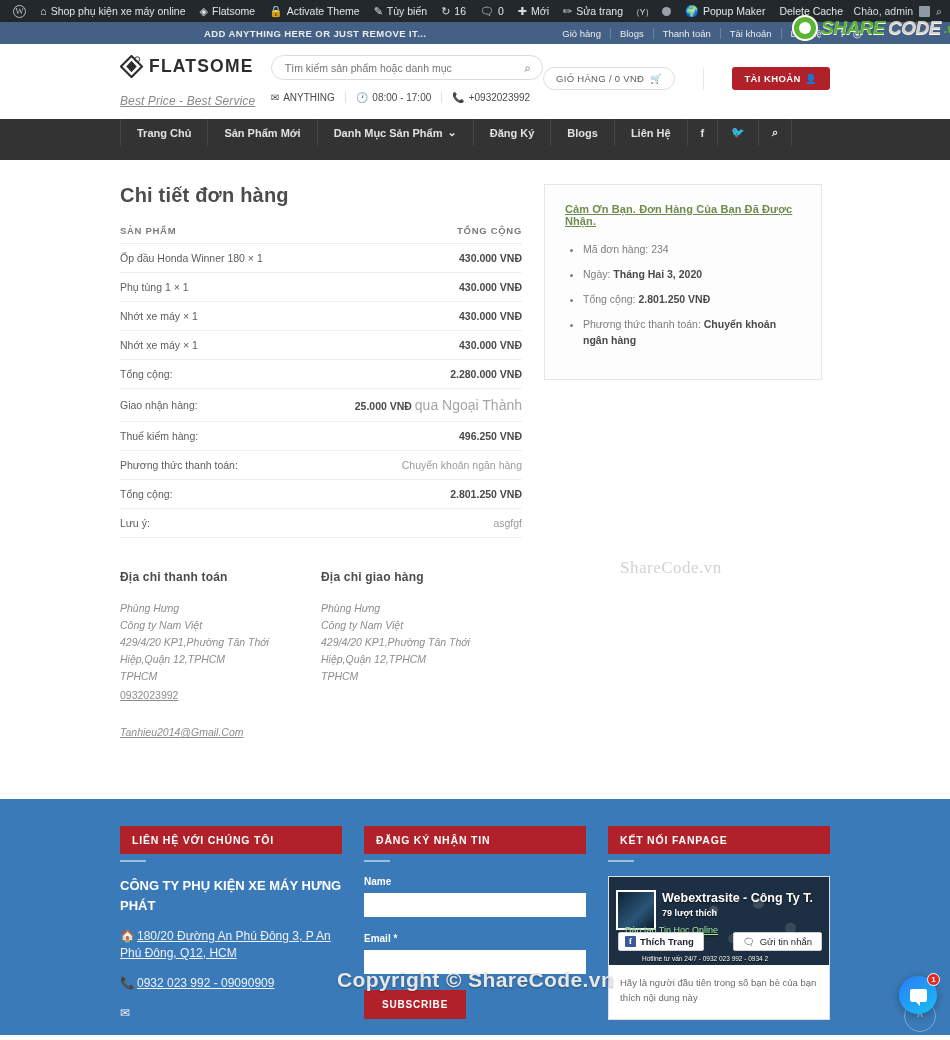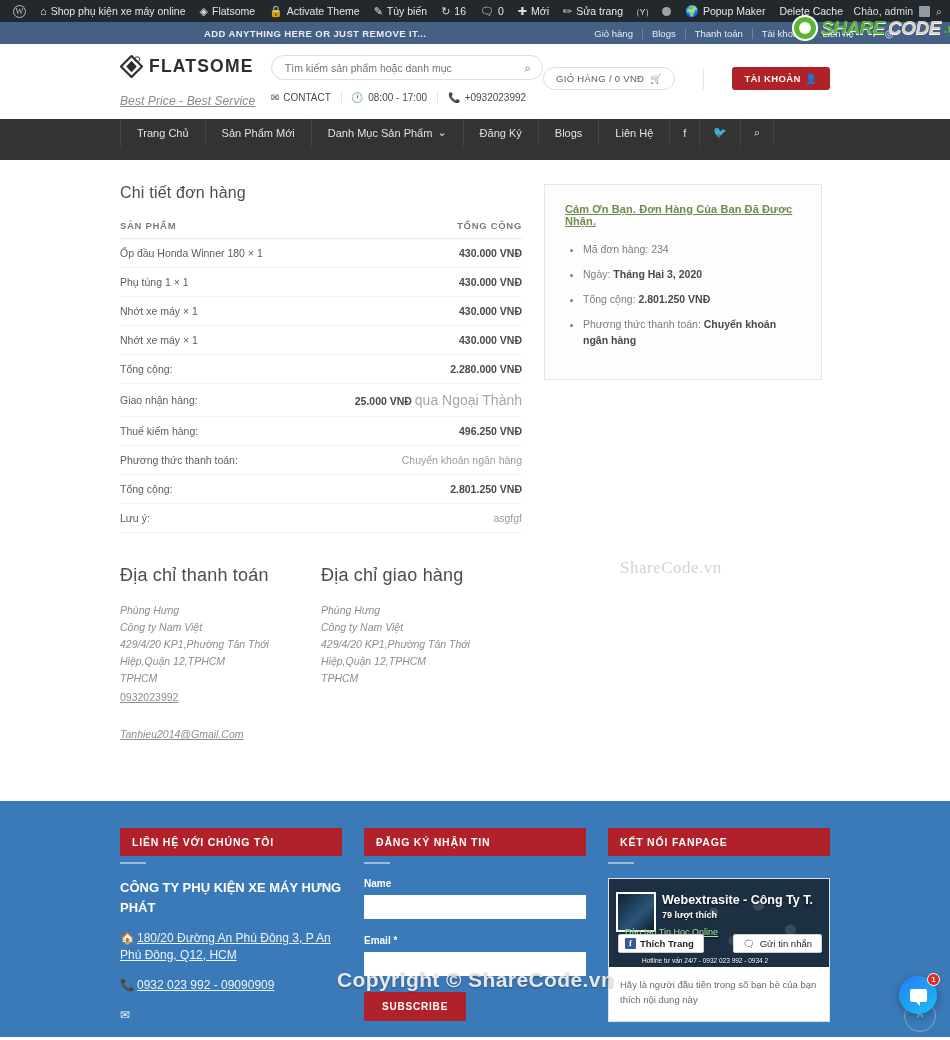--- a/index.html
+++ b/index.html
@@ -29,21 +29,21 @@
   }
   .dot-ico { width:9px;height:9px;border-radius:50%;background:#9aa2a9;display:inline-block;}
 
   
   .topbar {
     height:22px; background:#446084; color:#e9edf3;
     display:flex; align-items:center; font-size:9.5px;
     letter-spacing:.4px; position:relative; z-index:30;
   }
   .topbar-left { padding-left:204px; font-weight:700; }
-  .topbar-right { margin-left:auto; display:flex; align-items:center; padding-right:56px; }
+  .topbar-right { margin-left:auto; display:flex; align-items:center; padding-right:88px; }
   .topbar-right a {
     color:#e9edf3; text-decoration:none; padding:0 9px;
     border-left:1px solid rgba(255,255,255,.22); font-size:9.5px; letter-spacing:0;
   }
   .topbar-right a:first-child { border-left:0; }
   .topbar-social { display:flex; gap:9px; padding-left:10px; font-size:10px; }
 
   
   .sc-logo {
     position:absolute; top:15px; left:792px; z-index:60;
@@ -112,58 +112,58 @@
   }
   .hsep { width:1px; height:22px; background:#e6e6e6; margin:0 12px; }
   .acct-btn {
     background:#b02129; color:#fff; height:23px; border-radius:3px;
     display:flex; align-items:center; gap:5px; padding:0 12px;
     font-size:9.5px; font-weight:700; letter-spacing:.4px; white-space:nowrap;
   }
 
   
   .nav { background:#333333; height:41px; }
-  .navwrap { width:710px; margin:0 auto; display:flex; height:27px; }
+  .navwrap { width:710px; margin:0 auto; display:flex; height:27px;font-weight:bold; }
   .navitem {
     display:flex; align-items:center; gap:5px; padding:0 16px;
     color:#e2e2e2; font-size:11px; border-right:1px solid rgba(255,255,255,.09);
     white-space:nowrap;
   }
   .navitem:first-child { border-left:1px solid rgba(255,255,255,.09); }
   .navicon { padding:0 13px; font-size:11px; }
 
   
   .page { background:#fff; padding:24px 0 58px; }
   .pagewrap { width:710px; margin:0 auto; display:flex; gap:22px; align-items:flex-start; }
   .col-left { width:402px; }
   .col-right { width:278px; }
 
   h1.page-title {
-    font-size:16px; font-weight:400; color:#4c4c4c; margin:0 0 18px;
+    font-size:20px; font-weight:700; color:#4c4c4c; margin:0 0 18px;
     letter-spacing:.2px;
   }
 
   table.order { width:100%; border-collapse:collapse; font-size:10.5px; }
   table.order th {
     text-align:left; font-size:9.5px; font-weight:700; letter-spacing:.7px;
     color:#7a7a7a; padding:0 0 7px; border-bottom:1px solid #ececec;
     text-transform:uppercase;
   }
   table.order th.r { text-align:right; }
   table.order td {
     padding:8px 0; border-bottom:1px solid #f0f0f0; color:#5d5d5d;
   }
   table.order td.r { text-align:right; font-weight:700; color:#4a4a4a; }
   table.order td.r.plain { font-weight:400; color:#9b9b9b; }
   .muted-sm { font-weight:400; font-size:14px; color:#a6a6a6; }
 
   .addr-row { display:flex; margin-top:32px; }
   .addr-col { width:208px; }
   h2.addr-title {
-    font-size:18px; font-weight:400; color:#4c4c4c; margin:0 0 16px; letter-spacing:.2px;
+    font-size:12px; font-weight:700; color:#4c4c4c; margin:0 0 16px; letter-spacing:.2px;
   }
   .addr-line { font-style:italic; font-size:10.5px; color:#8d8d8d; line-height:17px; }
   .addr-link { display:block; font-style:normal; color:#8d8d8d; text-decoration:underline; margin-top:2px; font-size:10.5px;}
   .addr-email { display:block; margin-top:20px; color:#8d8d8d; text-decoration:underline; font-size:10.5px;}
 
   .order-card {
     border:1px solid #e6e6e6; background:#fdfdfd; padding:18px 20px 22px;
   }
   .order-card .thanks {
     color:#6f8b4e; font-weight:700; font-size:11px; text-decoration:underline;
@@ -392,21 +392,21 @@
     </div>
 
     <div class="hcenter">
       <div class="searchbox">
         <input type="text" placeholder="Tìm kiếm sản phẩm hoặc danh mục" style="">
         <span class="mag">⌕</span>
       </div>
       <div class="hmeta">
         <span class="seg">
           <span>✉</span>
-          <span>CONTACT</span>
+          <span>ANYTHING</span>
         </span>
         <span class="seg">
           <span>🕐</span>
           <span>08:00 - 17:00</span>
         </span>
         <span class="seg">
           <span>📞</span>
           <span>+0932023992</span>
         </span>
       </div>

